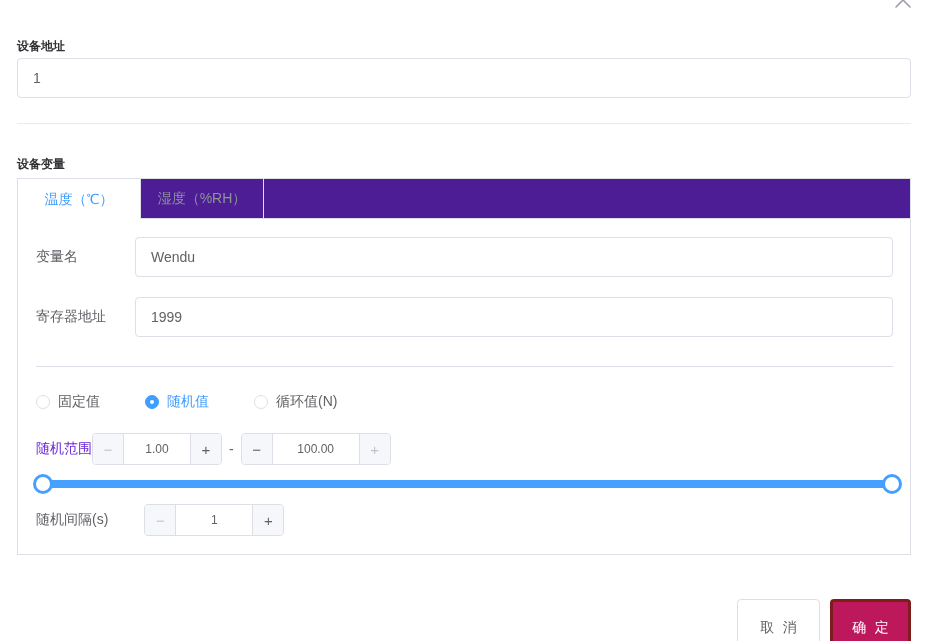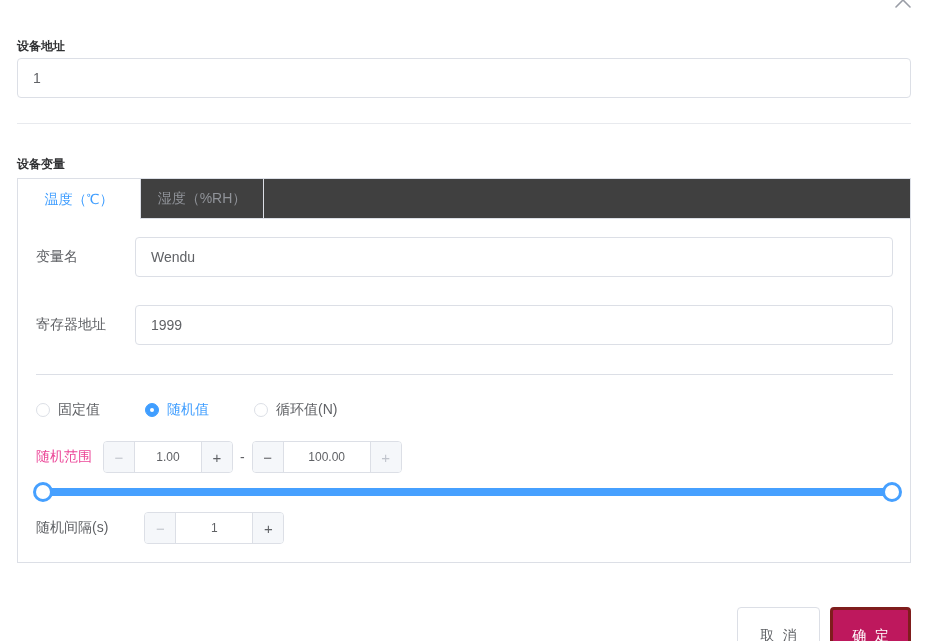--- a/index.html
+++ b/index.html
@@ -12,41 +12,41 @@
   .lbl-1 { padding-top:38px; }
   .lbl-2 { margin-top:32px; margin-bottom:6px; }
 
   .text-input { height:40px; border:1px solid #DCDFE6; border-radius:4px; background:#fff; display:flex; align-items:center; padding:0 15px; color:#606266; cursor:text; }
   .addr-input { margin-top:4px; }
 
   .divider-top { border:none; border-top:1px solid #E8EAEE; margin-top:25px; }
 
   
   .tab-card { margin-top:0; border:1px solid #DCDFE6; background:#fff; }
-  .tab-header { height:40px; background:#404040; border-bottom:1px solid #DCDFE6; display:flex; align-items:flex-start; }
+  .tab-header { height:40px; background:#4c1d95; border-bottom:1px solid #DCDFE6; display:flex; align-items:flex-start; }
   .tab { width:123px; height:39px; line-height:39px; text-align:center; font-size:14px; color:#909399; border-right:1px solid #DCDFE6; cursor:pointer; }
   .tab.active { background:#fff; color:#409EFF; height:40px; line-height:40px; }
 
   .tab-content { padding:18px 17px 18px 18px; }
-  .form-row { display:flex; align-items:center; margin-bottom:28px; }
+  .form-row { display:flex; align-items:center; margin-bottom:20px; }
   .form-label { width:99px; color:#606266; flex:none; }
   .form-row .text-input { flex:1; }
 
   .divider-inner { border:none; border-top:1px solid #DCDFE6; margin-top:29px; }
 
   .radio-row { margin-top:26px; display:flex; align-items:center; }
   .radio { display:inline-flex; align-items:center; margin-right:45px; cursor:pointer; }
   .radio-dot { width:14px; height:14px; border-radius:50%; border:1px solid #DCDFE6; background:#fff; margin-right:8px; position:relative; flex:none; }
   .radio.checked .radio-dot { background:#409EFF; border-color:#409EFF; }
   .radio.checked .radio-dot::after { content:""; position:absolute; left:4px; top:4px; width:4px; height:4px; border-radius:50%; background:#fff; }
   .radio-label { color:#606266; }
   .radio.checked .radio-label { color:#409EFF; }
 
   .range-row { margin-top:22px; display:flex; align-items:center; }
-  .range-label { color:#ec4899; margin-right:11px; }
+  .range-label { color:#6d28d9; }
   .dash-sep { color:#606266; margin:0 7px; }
 
   .stepper { display:inline-flex; height:32px; border:1px solid #DCDFE6; border-radius:4px; overflow:hidden; background:#fff; flex:none; }
   .stepper .step-btn { width:31px; background:#F5F7FA; border:none; color:#606266; font-size:15px; display:flex; align-items:center; justify-content:center; cursor:pointer; font-family:"Liberation Sans", sans-serif; }
   .stepper .step-btn.minus { border-right:1px solid #DCDFE6; }
   .stepper .step-btn.plus  { border-left:1px solid #DCDFE6; }
   .stepper .step-btn.dim { color:#C0C4CC; cursor:not-allowed; }
   .stepper .step-value { flex:1; display:flex; align-items:center; justify-content:center; color:#606266; font-size:12px; }
   .stepper-min { width:130px; }
   .stepper-max { width:150px; }

